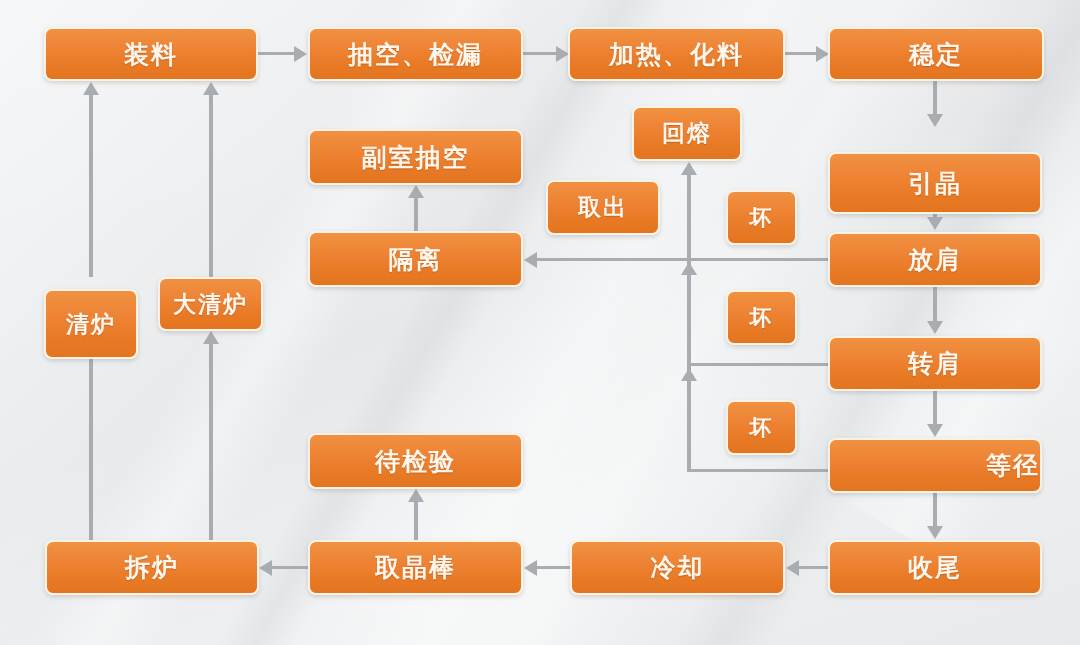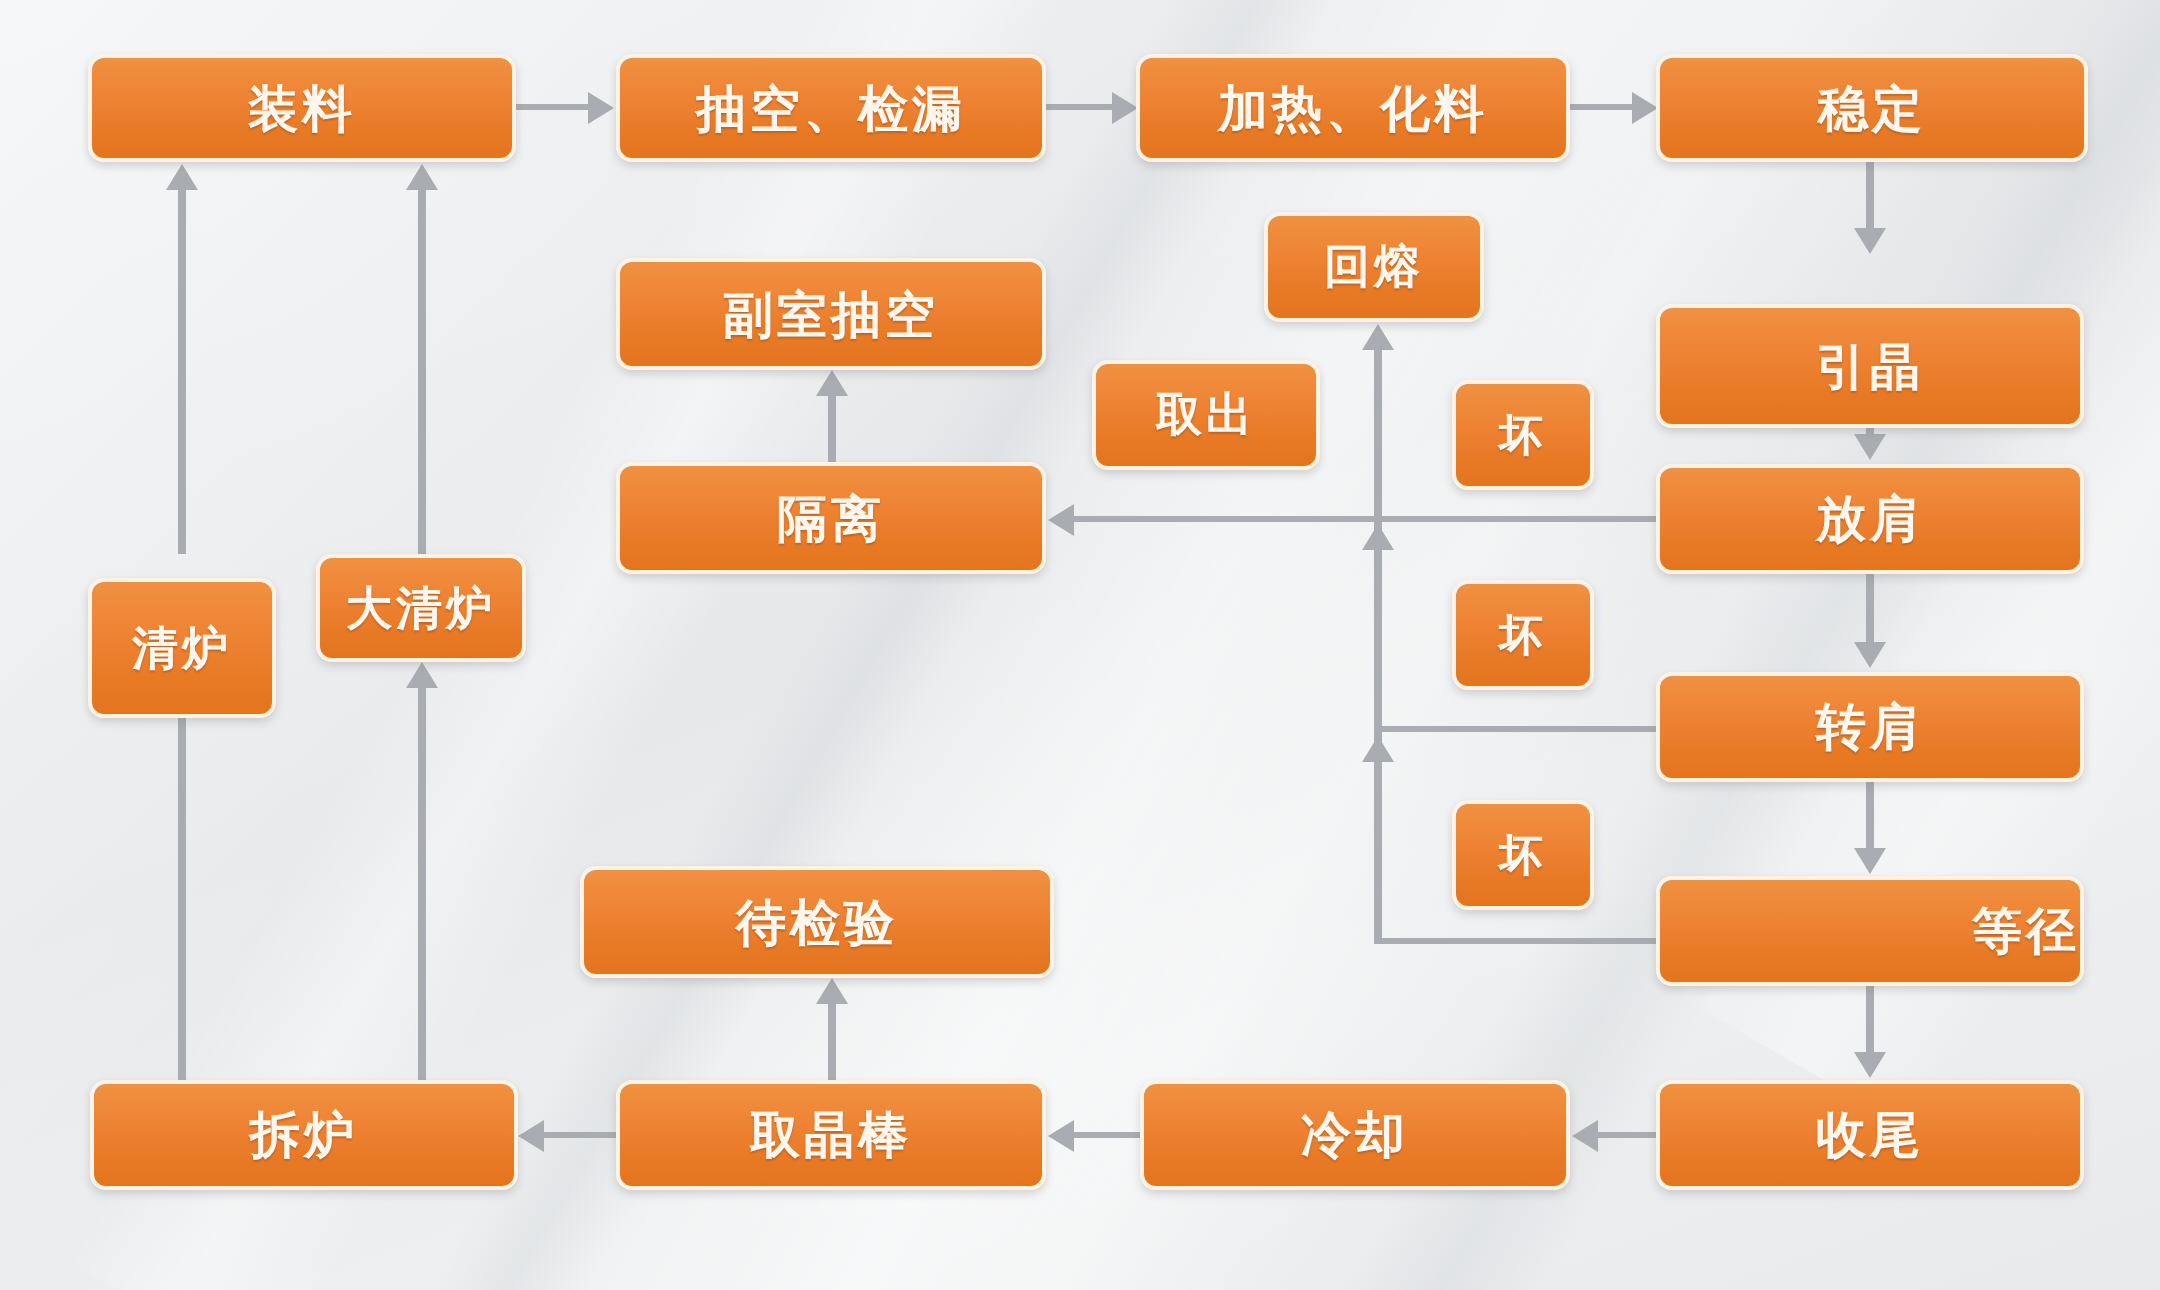--- a/index.html
+++ b/index.html
@@ -192,21 +192,21 @@
   </div>
   <div class="node big" style="left:570px; top:540px; width:215px; height:55px;">
     <span>冷却</span>
   </div>
   <div class="node big" style="left:308px; top:540px; width:215px; height:55px;">
     <span>取晶棒</span>
   </div>
   <div class="node big" style="left:45px; top:540px; width:214px; height:55px;">
     <span>拆炉</span>
   </div>
-  <div class="node big" style="left:290px; top:433px; width:237px; height:56px;">
+  <div class="node big" style="left:308px; top:433px; width:215px; height:56px;">
     <span>待检验</span>
   </div>
   <div class="node mid" style="left:44px; top:289px; width:94px; height:70px;">
     <span>清炉</span>
   </div>
   <div class="node mid" style="left:158px; top:277px; width:105px; height:54px;">
     <span>大清炉</span>
   </div>
   <div class="node big" style="left:308px; top:129px; width:215px; height:56px;">
     <span>副室抽空</span>

